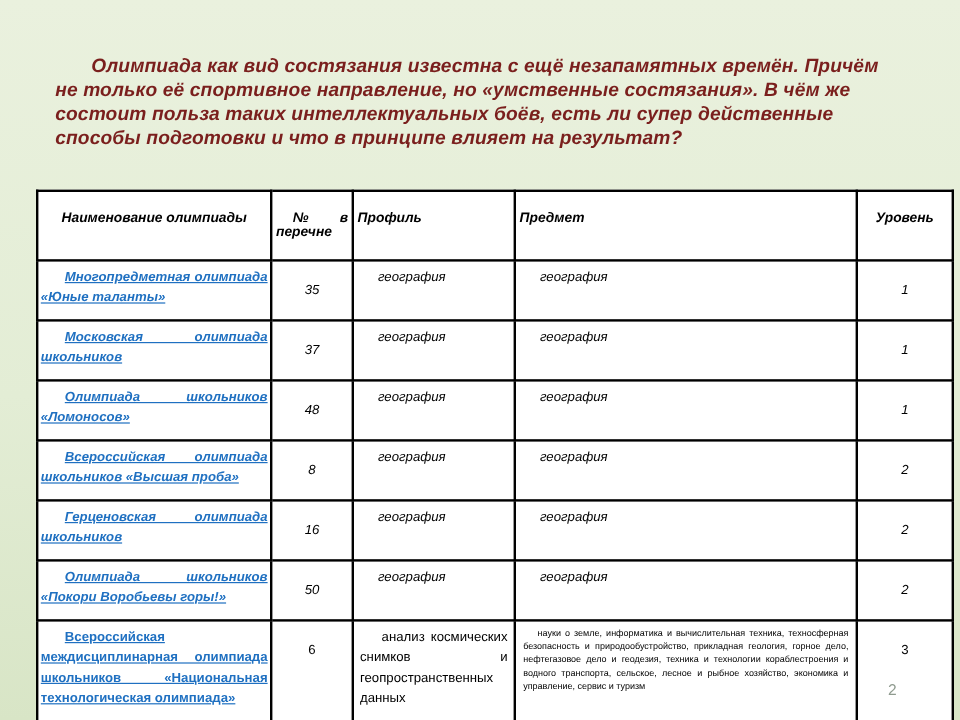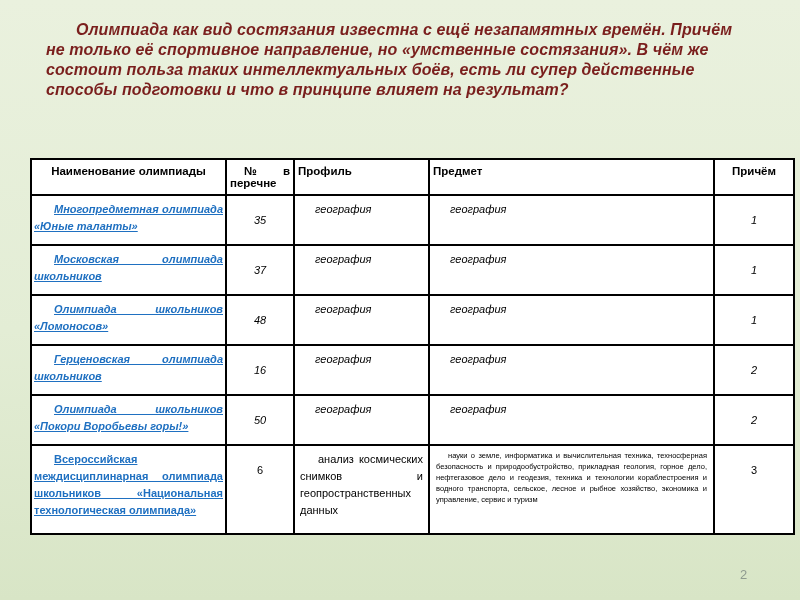--- a/index.html
+++ b/index.html
@@ -2,33 +2,33 @@
 <html><head>
 <meta charset="utf-8">
 <style>
   html,body{margin:0;padding:0;}
   body{
     width:800px;height:600px;position:relative;overflow:hidden;
     background:linear-gradient(180deg,#eaf1de 0%,#e3edd5 55%,#d8e5c6 100%);
     font-family:"Liberation Sans",sans-serif;
   }
   .intro{
-    position:absolute;left:46px;top:20px;width:690px;
+    position:absolute;left:46px;top:46px;width:690px;
     font-style:italic;font-weight:bold;font-size:16px;line-height:20px;
     color:#7a1f1d;text-indent:30px;letter-spacing:.1px;
   }
   table.tbl{
     position:absolute;left:30px;top:158px;width:763px;
     border-collapse:collapse;table-layout:fixed;background:#ffffff;
   }
   .tbl th,.tbl td{
     border:2px solid #000;vertical-align:top;color:#000;
     font-family:"Liberation Sans",sans-serif;overflow:hidden;
   }
-  .tbl th{font-size:11.5px;font-weight:bold;padding:5px 3px;}
+  .tbl th{font-size:11.5px;font-weight:bold;padding:16px 3px;font-style:italic;}
   .th-name{text-align:center;}
   .th-num{text-align:justify;text-indent:14px;padding:5px 4px;}
   .th-left{text-align:left;padding-left:16px;}
   .th-level{text-align:center;}
   td.name{
     font-size:11px;font-weight:bold;text-align:justify;text-indent:20px;
     padding:5px 2px;line-height:17px;
   }
   td.name .link{color:#1f70c1;text-decoration:underline;cursor:pointer;}
   td.num,td.level{font-size:11px;text-align:center;padding:18px 2px;}
@@ -55,21 +55,21 @@
       <col style="width:135px">
       <col style="width:285px">
       <col style="width:80px">
   </colgroup>
   <tbody>
       <tr class="h-head">
     <th class="th-name">Наименование олимпиады</th>
     <th class="th-num">№ в перечне</th>
     <th class="th-left">Профиль</th>
     <th class="th-left">Предмет</th>
-    <th class="th-level">Причём</th>
+    <th class="th-level">Уровень</th>
   </tr>
   <tr class="h-a">
     <td class="name"><span class="link">Многопредметная олимпиада «Юные таланты»</span></td>
     <td class="num">35</td>
     <td class="plain">география</td>
     <td class="plain">география</td>
     <td class="level">1</td>
   </tr>
   <tr class="h-a">
     <td class="name"><span class="link">Московская олимпиада школьников</span></td>
@@ -77,20 +77,27 @@
     <td class="plain">география</td>
     <td class="plain">география</td>
     <td class="level">1</td>
   </tr>
   <tr class="h-a">
     <td class="name"><span class="link">Олимпиада школьников «Ломоносов»</span></td>
     <td class="num">48</td>
     <td class="plain">география</td>
     <td class="plain">география</td>
     <td class="level">1</td>
+  </tr>
+  <tr class="h-a">
+    <td class="name"><span class="link">Всероссийская олимпиада школьников «Высшая проба»</span></td>
+    <td class="num">8</td>
+    <td class="plain">география</td>
+    <td class="plain">география</td>
+    <td class="level">2</td>
   </tr>
   <tr class="h-a">
     <td class="name"><span class="link">Герценовская олимпиада школьников</span></td>
     <td class="num">16</td>
     <td class="plain">география</td>
     <td class="plain">география</td>
     <td class="level">2</td>
   </tr>
   <tr class="h-a">
     <td class="name"><span class="link">Олимпиада школьников «Покори Воробьевы горы!»</span></td>

